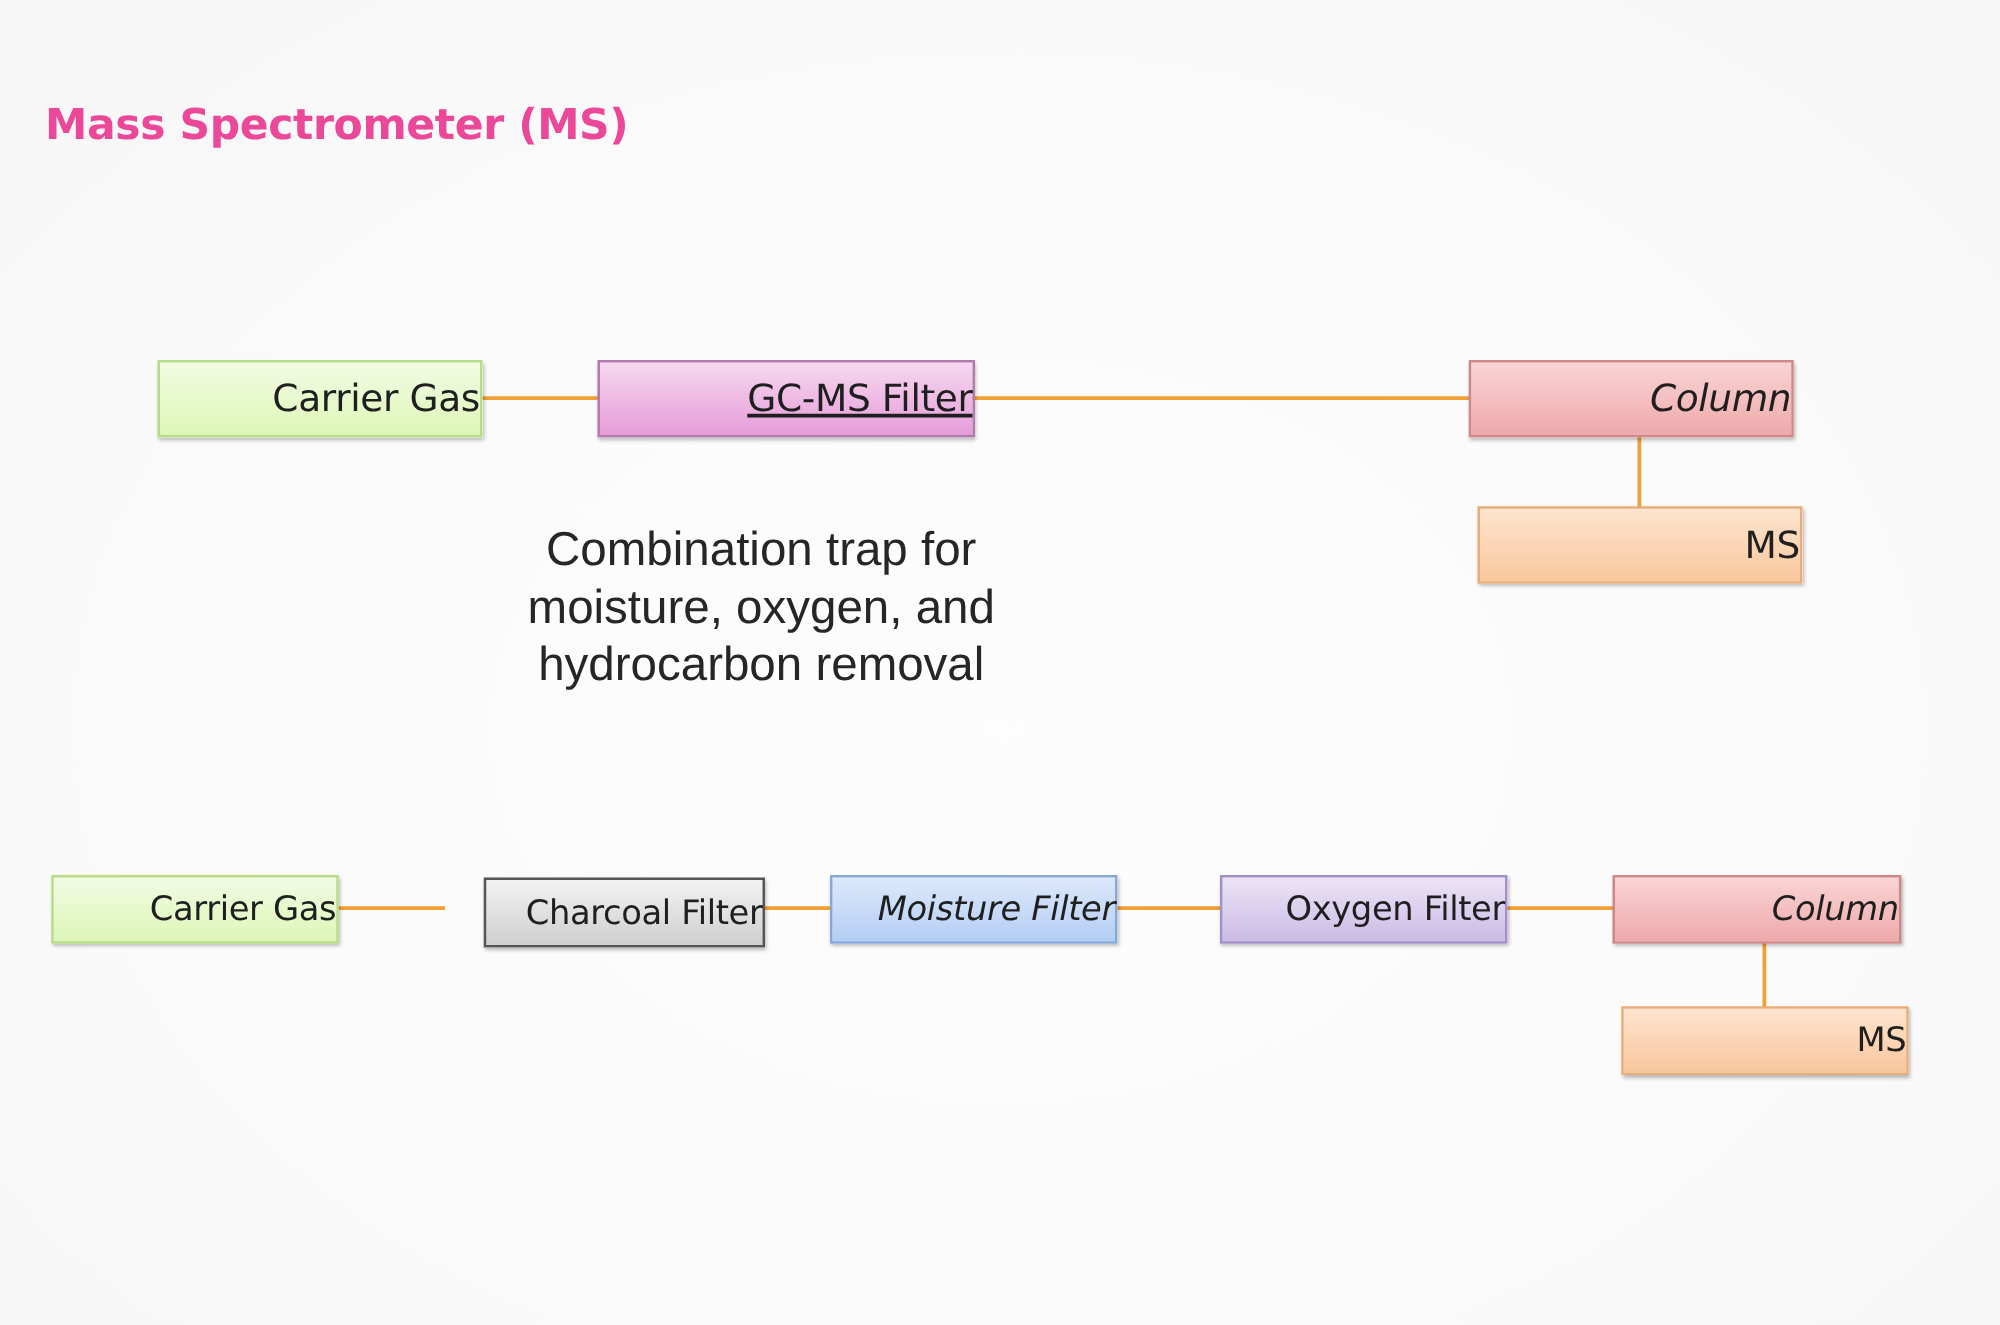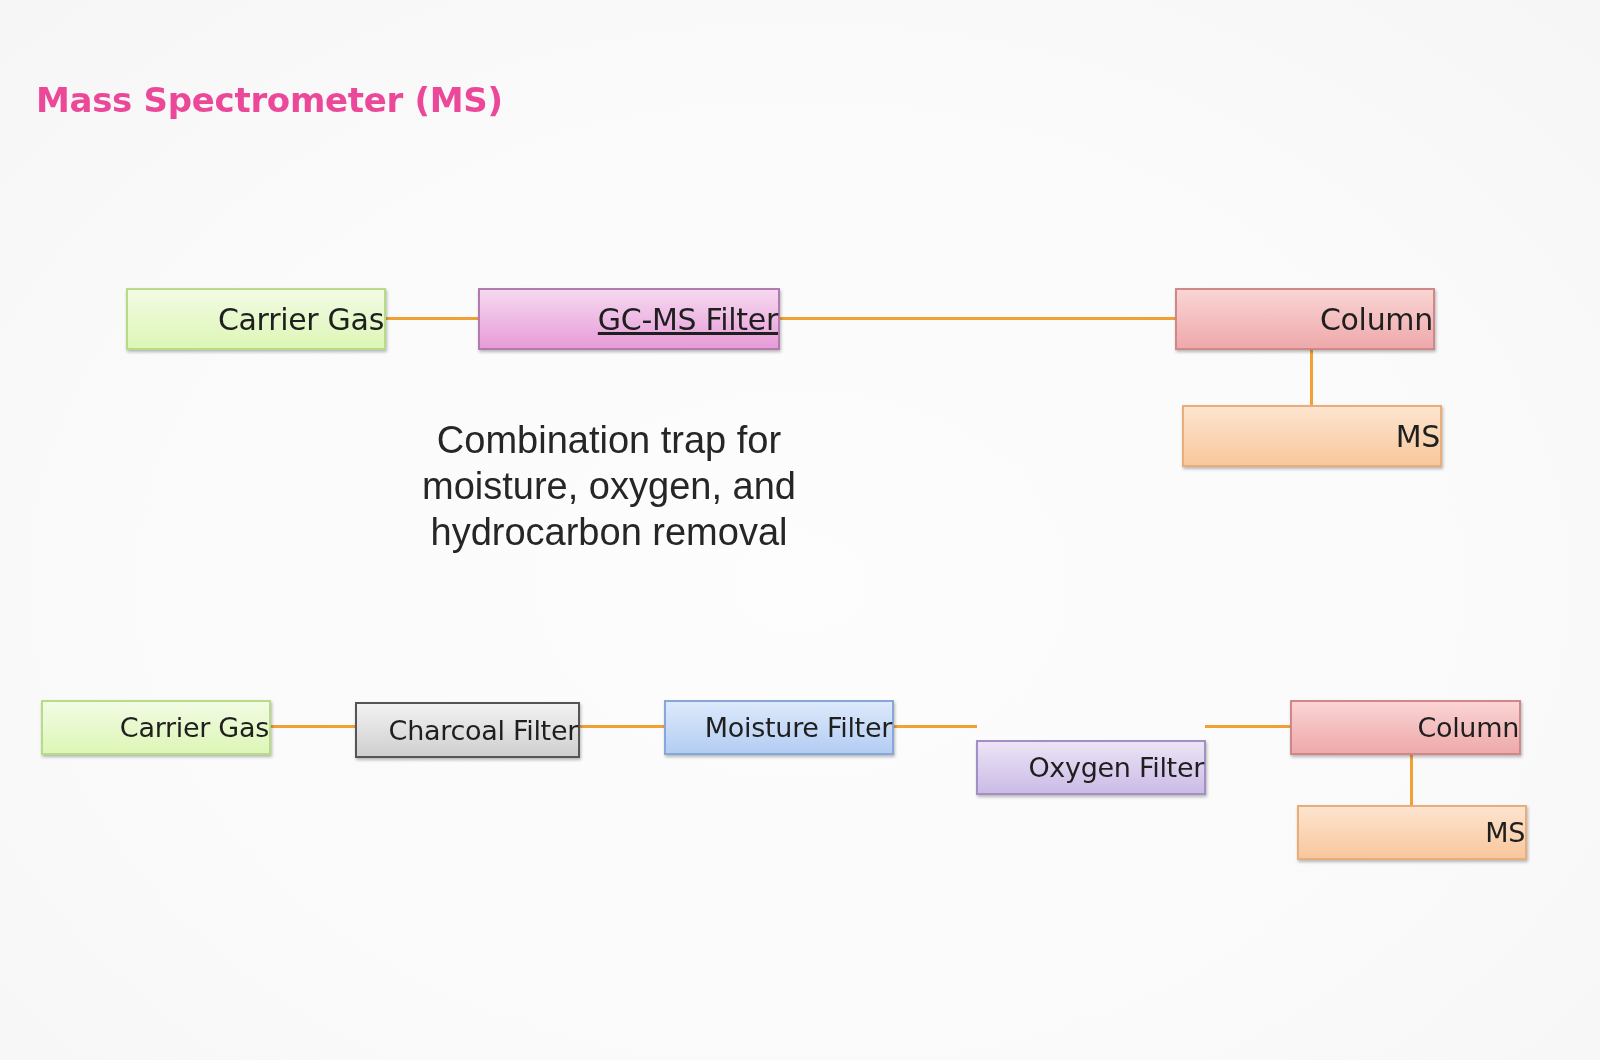--- a/index.html
+++ b/index.html
@@ -17,24 +17,24 @@
     position: absolute; box-sizing: border-box;
     display: flex; align-items: center; justify-content: flex-end;
     font-family: "DejaVu Sans", sans-serif; color: #1f1f1f;
     box-shadow: 1px 2px 3px rgba(0,0,0,0.28);
     letter-spacing: -0.3px;
   }
   .box.big { font-size: 30px; }
   .box.small { font-size: 27px; }
   .c-green  { background: linear-gradient(#f2fbe4, #ddf6b6); border: 2px solid #b6dc88; }
   .c-pink   { background: linear-gradient(#f6d8f0, #e69cd8); border: 2px solid #b27aae; }
-  .c-red    { background: linear-gradient(#fad4d4, #eea9ab); border: 2px solid #d08788; }
+  .c-red    { background: linear-gradient(#fad4d4, #eea9ab); border: 2px solid #d08788; font-style: italic; }
   .c-orange { background: linear-gradient(#fde4cf, #f8c79c); border: 2px solid #e8ad78; }
-  .c-gray   { background: linear-gradient(#f2f2f2, #cfcfcf); border: 2px solid #555555; }
-  .c-blue   { background: linear-gradient(#dde9fb, #b3cdf3); border: 2px solid #87a7d8; }
+  .c-gray   { background: linear-gradient(#f2f2f2, #cfcfcf); border: 2px solid #555555; margin-left: 32px; }
+  .c-blue   { background: linear-gradient(#dde9fb, #b3cdf3); border: 2px solid #87a7d8; font-style: italic; }
   .c-purple { background: linear-gradient(#ece4f6, #cbbbe6); border: 2px solid #a18fc5; }
   .line { position: absolute; background: #f0a035; }
   .line.h { height: 3px; }
   .line.v { width: 3px; }
   .caption {
     position: absolute; left: 400px; top: 393px; width: 418px;
     text-align: center; font-size: 38px; line-height: 46px; color: #262626;
     white-space: pre-line;
     margin-top: 24px;
   }
@@ -76,21 +76,21 @@
 
   <div class="box small c-green" style="left:41px; top:700px; width:230px; height:55px;">
     <span>Carrier Gas</span>
   </div>
   <div class="box small c-gray" style="left:355px; top:702px; width:225px; height:56px;">
     <span>Charcoal Filter</span>
   </div>
   <div class="box small c-blue" style="left:664px; top:700px; width:230px; height:55px;">
     <span>Moisture Filter</span>
   </div>
-  <div class="box small c-purple" style="left:976px; top:740px; width:230px; height:55px;padding-left:29px;">
+  <div class="box small c-purple" style="left:976px; top:700px; width:230px; height:55px;padding-left:29px;">
     <span>Oxygen Filter</span>
   </div>
   <div class="box small c-red" style="left:1290px; top:700px; width:231px; height:55px;">
     <span>Column</span>
   </div>
   <div class="box small c-orange" style="left:1297px; top:805px; width:230px; height:55px;">
     <span>MS</span>
   </div>
 </div>
 

